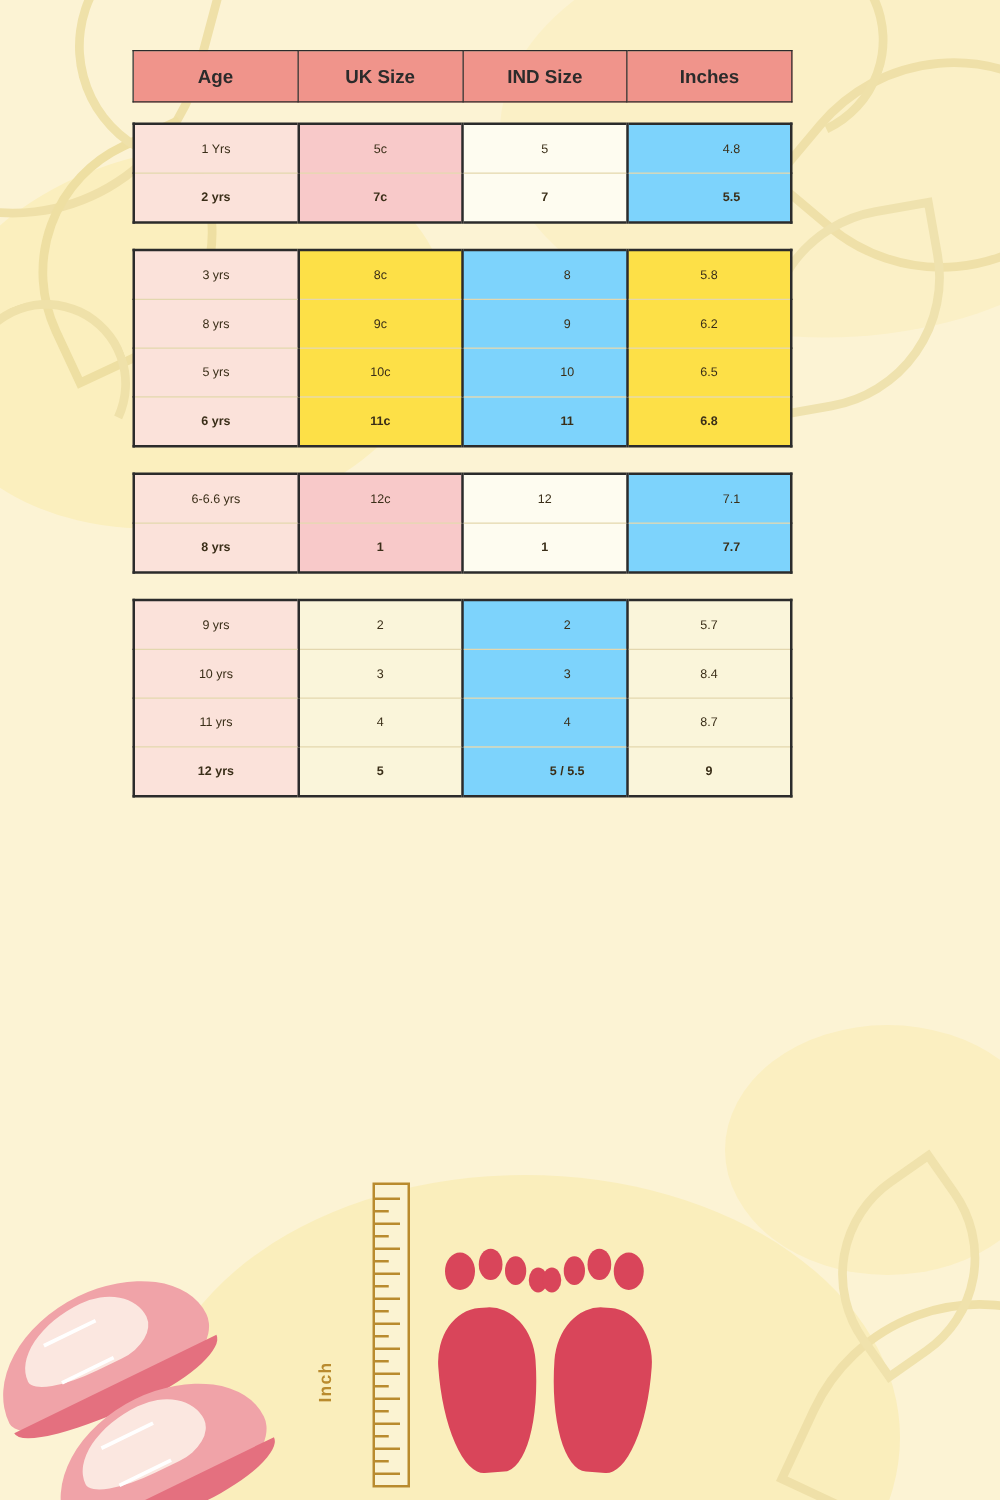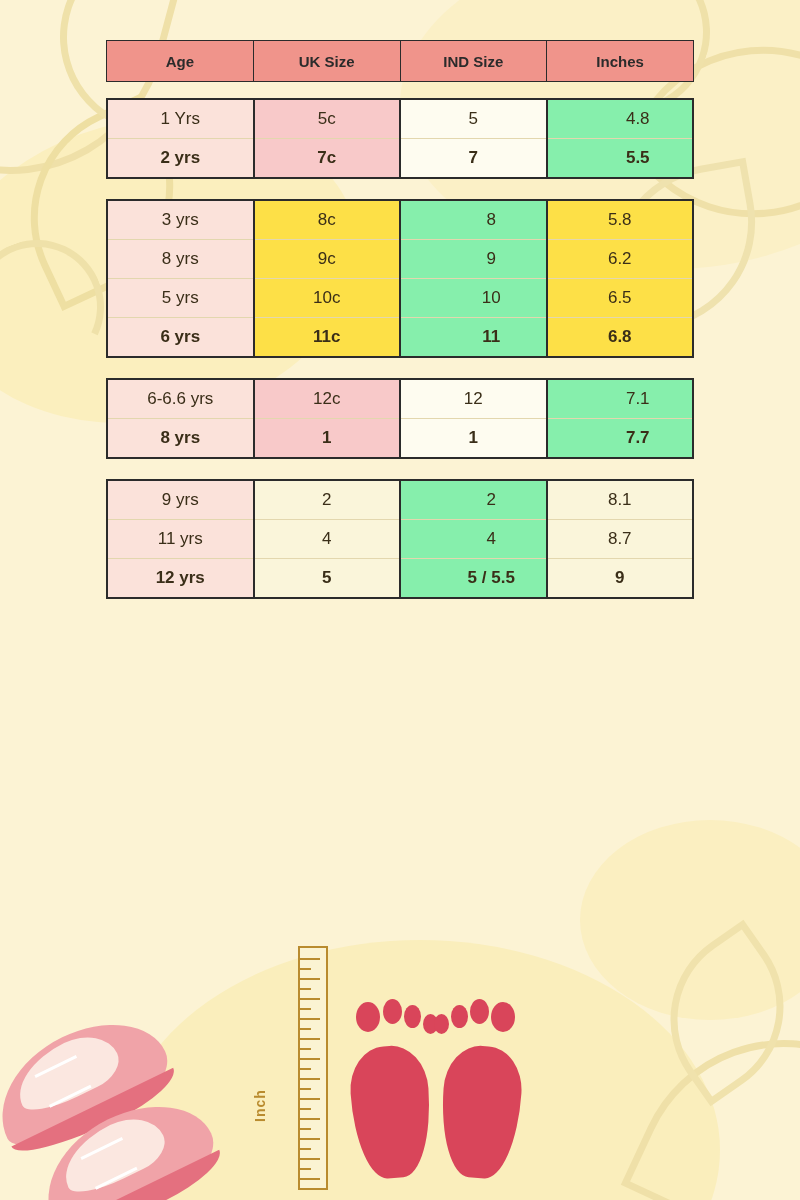--- a/index.html
+++ b/index.html
@@ -83,30 +83,30 @@
   }
 
   
   .tables {
     position: relative;
     margin: 40px auto 0 auto;
     width: 588px;
   }
   table {
     border-collapse: collapse;
-    width: 588px;
+    width: 528px;
     table-layout: fixed;
   }
   table.header-table { margin-bottom: 16px; }
   table.block-table { margin-bottom: 20px; }
 
   th, td {
     height: 38px;
     text-align: center;
-    font-size: 17px;
+    font-size: 10px;
     color: #3A2E18;
     border: 1px solid #2B2B2B;
     padding: 0;
   }
   .header-table th {
     background: #F0948B;
     font-weight: bold;
     font-size: 15px;
     color: #2B2B2B;
     border: 1px solid #2B2B2B;
@@ -116,21 +116,21 @@
   .block-table {
     border: 2px solid #2B2B2B;
   }
   .block-table td.sep-r { border-right: 2px solid #2B2B2B; }
   .block-table td { border-bottom: 1px solid #E3D7AE; }
   .block-table tr:last-child td { border-bottom: none; font-weight: bold; }
 
   
   .c-peach   { background: #FBE2DA; }
   .c-pink    { background: #F8C9C9; }
-  .c-pinkstr { background: #86efac; padding-left: 36px; }
+  .c-pinkstr { background: #7dd3fc; padding-left: 36px; }
   .c-cream   { background: #fde047; }
   .c-cream2  { background: #FAF5DA; }
   .c-white   { background: #FEFCF0; }
 
   
   .bottom-art {
     position: absolute;
     left: 0;
     bottom: 0;
     width: 800px;
@@ -300,21 +300,27 @@
       </tr>
     </tbody>
       </table>
 
     <table class="block-table">
       <tbody>
           <tr>
         <td class="c-peach sep-r">9 yrs</td>
         <td class="c-cream2 sep-r">2</td>
         <td class="c-pinkstr sep-r">2</td>
-        <td class="c-cream2">8.1</td>
+        <td class="c-cream2">5.7</td>
+      </tr>
+      <tr>
+        <td class="c-peach sep-r">10 yrs</td>
+        <td class="c-cream2 sep-r">3</td>
+        <td class="c-pinkstr sep-r">3</td>
+        <td class="c-cream2">8.4</td>
       </tr>
       <tr>
         <td class="c-peach sep-r">11 yrs</td>
         <td class="c-cream2 sep-r">4</td>
         <td class="c-pinkstr sep-r">4</td>
         <td class="c-cream2">8.7</td>
       </tr>
       <tr>
         <td class="c-peach sep-r">12 yrs</td>
         <td class="c-cream2 sep-r">5</td>

